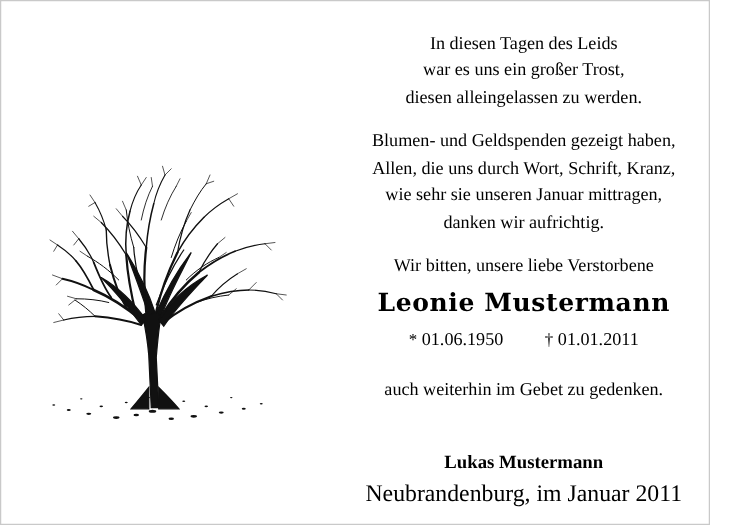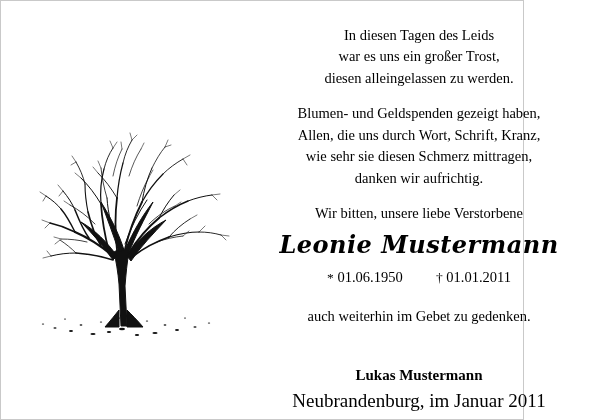--- a/index.html
+++ b/index.html
@@ -9,21 +9,21 @@
   body {
     width: 600px;
     height: 420px;
     background: #ffffff;
     font-family: "Liberation Serif", serif;
     color: #000000;
     overflow: hidden;
   }
   .card {
     position: relative;
-    width: 524px;
+    width: 568px;
     height: 420px;
     box-sizing: border-box;
     border: 1px solid #c9c9c9;
     background: #ffffff;
   }
   .tree-area {
     position: absolute;
     left: 8px;
     top: 105px;
     width: 240px;
@@ -48,23 +48,22 @@
     white-space: nowrap;
   }
   .stanza.verse .line { font-size: 14.5px; }
   .request {
     font-size: 14.5px;
     line-height: 1.5;
     margin-bottom: 6px;
   }
   .name {
     font-family: "DejaVu Serif", serif;
-    font-style: italic;
     font-weight: bold;
-    font-size: 24px;
+    font-size: 20px;
     letter-spacing: 0.5px;
     line-height: 1.15;
     margin: 6px 0 8px 0;
     white-space: nowrap;
   }
   .maiden {
     font-size: 14.5px;
     line-height: 1.4;
   }
   .dates {
@@ -229,21 +228,21 @@
 
     <div class="stanza verse">
       <div class="line">In diesen Tagen des Leids</div>
       <div class="line">war es uns ein großer Trost,</div>
       <div class="line">diesen alleingelassen zu werden.</div>
     </div>
 
     <div class="stanza verse">
       <div class="line">Blumen- und Geldspenden gezeigt haben,</div>
       <div class="line">Allen, die uns durch Wort, Schrift, Kranz,</div>
-      <div class="line">wie sehr sie diesen Schmerz mittragen,</div>
+      <div class="line">wie sehr sie unseren Januar mittragen,</div>
       <div class="line">danken wir aufrichtig.</div>
     </div>
 
     <div class="request">Wir bitten, unsere liebe Verstorbene</div>
 
     <div class="name">Leonie Mustermann</div>
 
 
     <div class="dates">
       <span class="sym">*</span>

